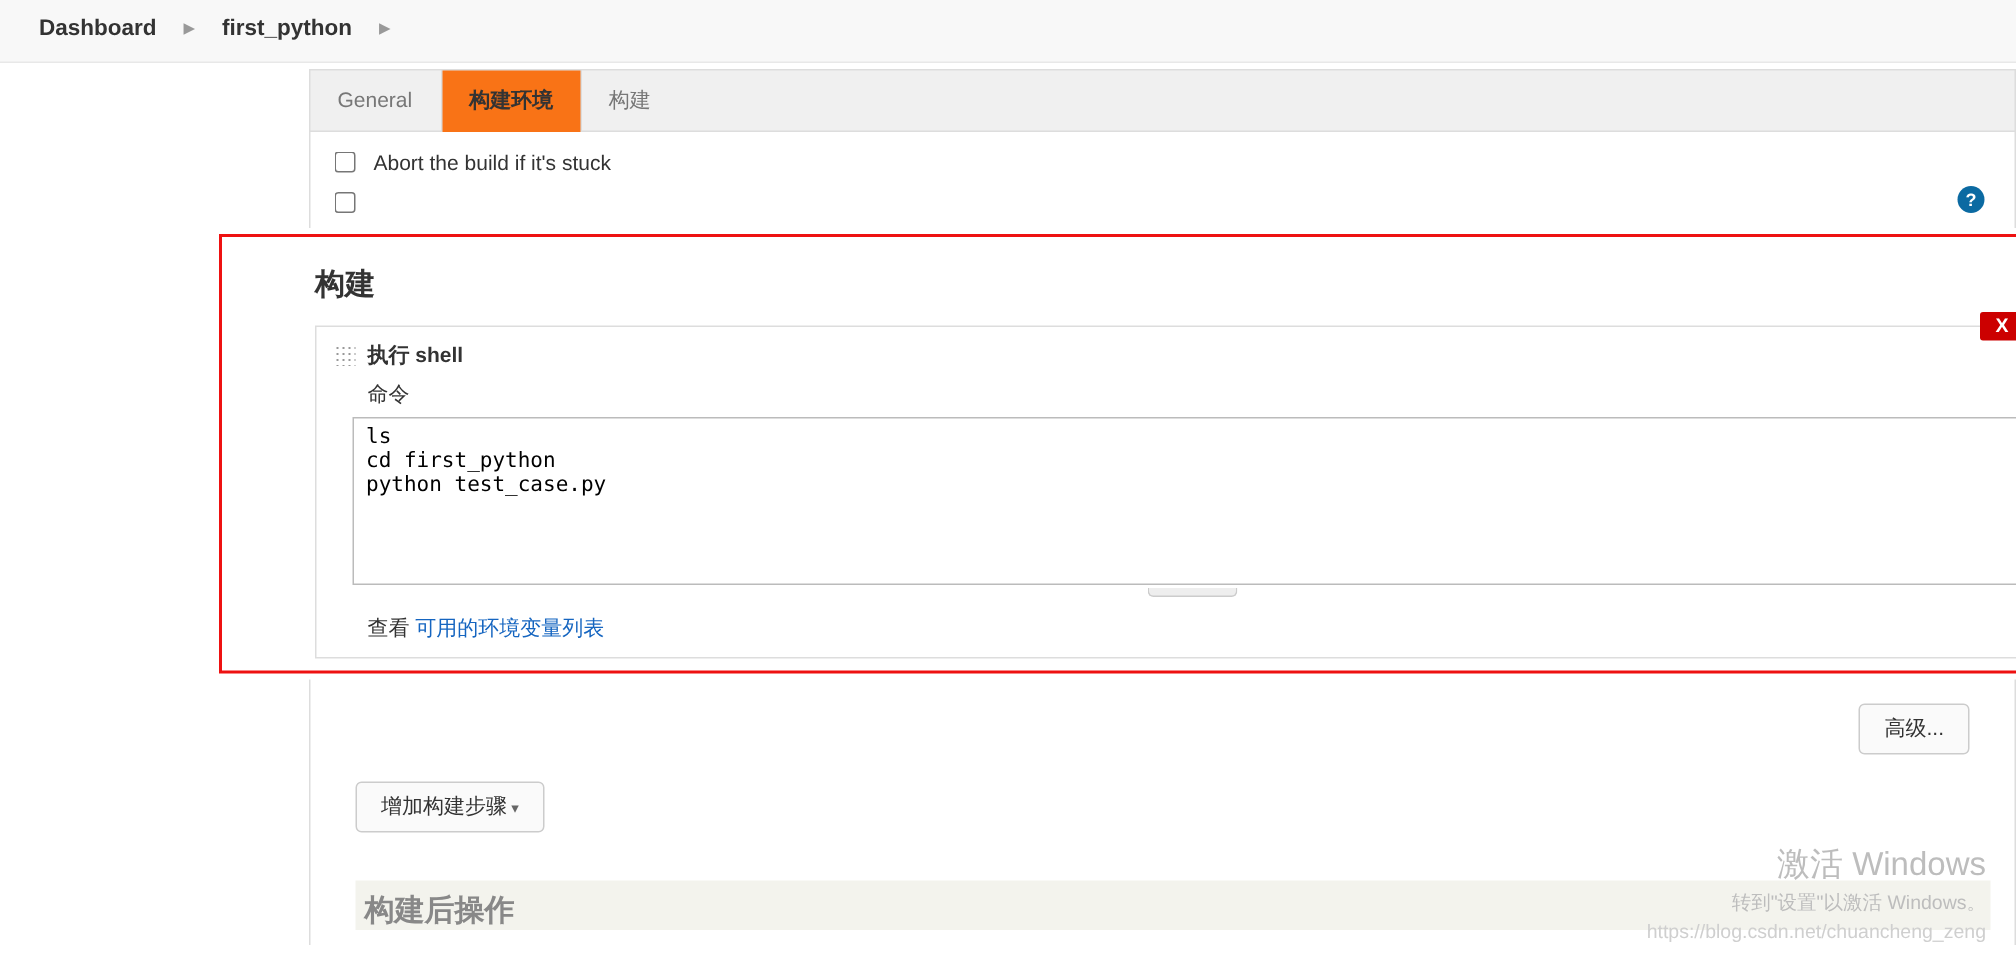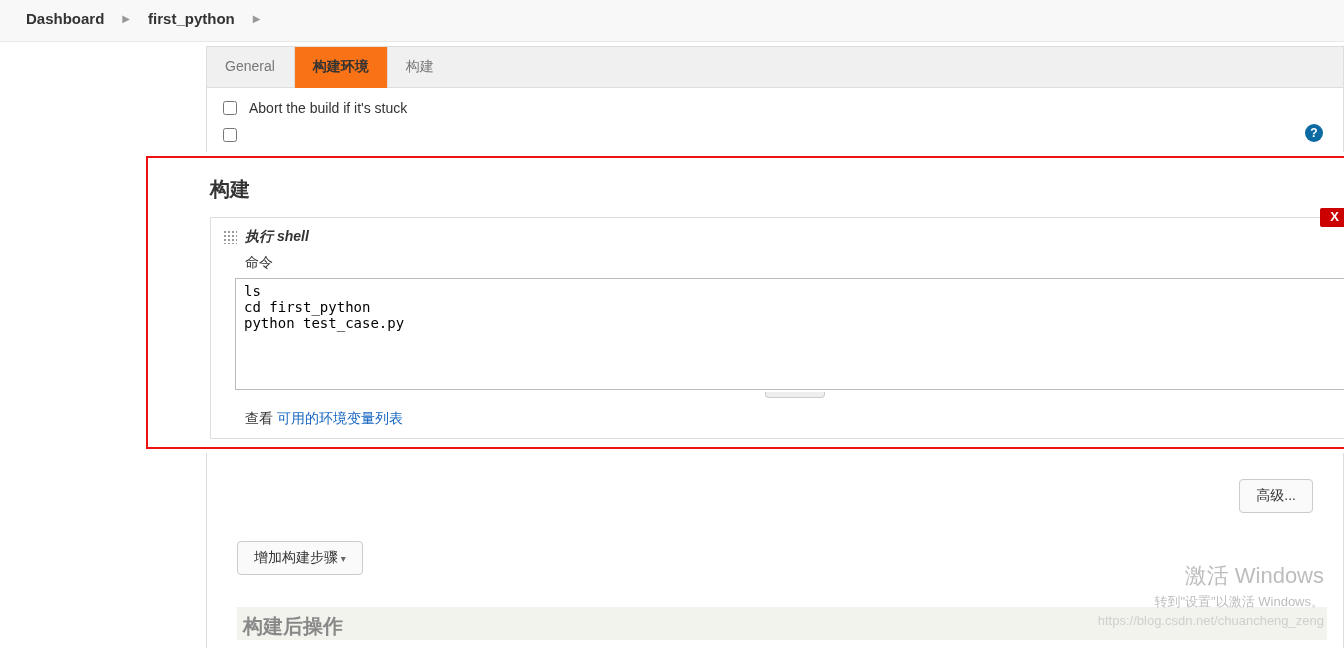--- a/index.html
+++ b/index.html
@@ -81,21 +81,21 @@
 
 .block-header {
   display:flex; align-items:center; padding: 10px 10px 2px 12px; position:relative;
 }
 .grip {
   width: 14px; height: 14px;
   background-image: radial-gradient(#999 1px, transparent 1px);
   background-size: 4px 4px;
   margin-right: 8px; cursor: move;
 }
-.block-title { font-weight: 700; font-style: italic; }
+.block-title { font-weight: 700; }
 .delete-badge {
   position:absolute; top:-10px; right:30px;
   background:#c00; color:#fff; font-weight:700; font-size:13px;
   padding: 1px 10px 3px 10px; border-radius:2px; cursor:pointer;
 }
 
 .cmd-label { padding: 6px 0 6px 34px; color:#333; }
 
 .cmd-text {
   width: calc(100% - 34px); margin: 0 0 0 24px;
@@ -105,21 +105,21 @@
 }
 .grab-bar { height:6px; background:#eee; border:1px solid #ccc; border-top:none; width:60px; margin: -1px auto 6px auto; border-radius:0 0 4px 4px; }
 
 .env-link-row { padding: 6px 0 10px 34px; }
 .env-link-row a { color:#1565c0; text-decoration:none; }
 .env-link-row span { color:#333; }
 
 .adv-row { display:flex; justify-content:flex-end; padding: 10px 14px 6px 0; }
 .btn {
   border:1px solid #ccc; background:#fafafa; padding: 7px 16px; border-radius:4px;
-  cursor:pointer; font-size:14px; color:#333;margin-top:10px;
+  cursor:pointer; font-size:14px; color:#333;
 }
 .btn.drop::after { content:" ▾"; font-size:10px; color:#666; }
 
 .add-step-row { padding: 12px 0 24px 14px; }
 
 .post-title { font-size: 20px; font-weight: 700; color:#888; margin: 8px 0 0 14px; background:#f3f3ed; padding:6px 10px 0 6px; }
 
 .activate-win {
   position:fixed; right:20px; bottom:20px; text-align:right; color:#bdbdbd;
   pointer-events:none; font-family: "Microsoft YaHei", sans-serif;

